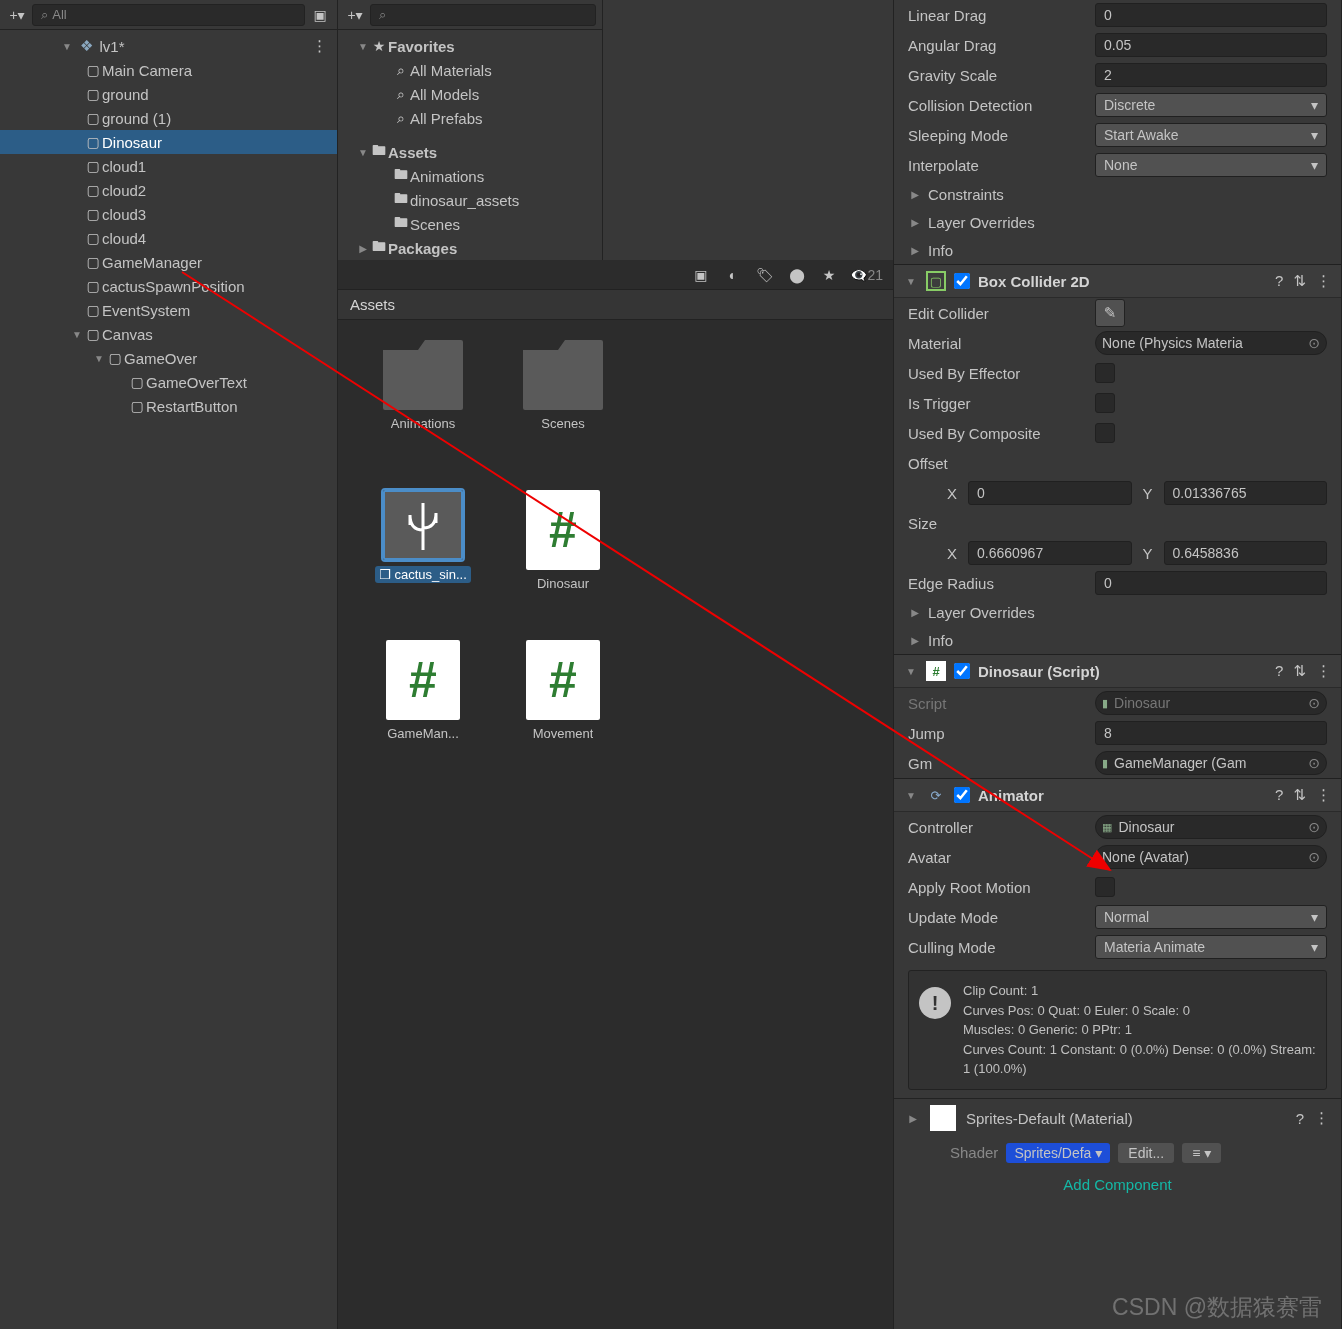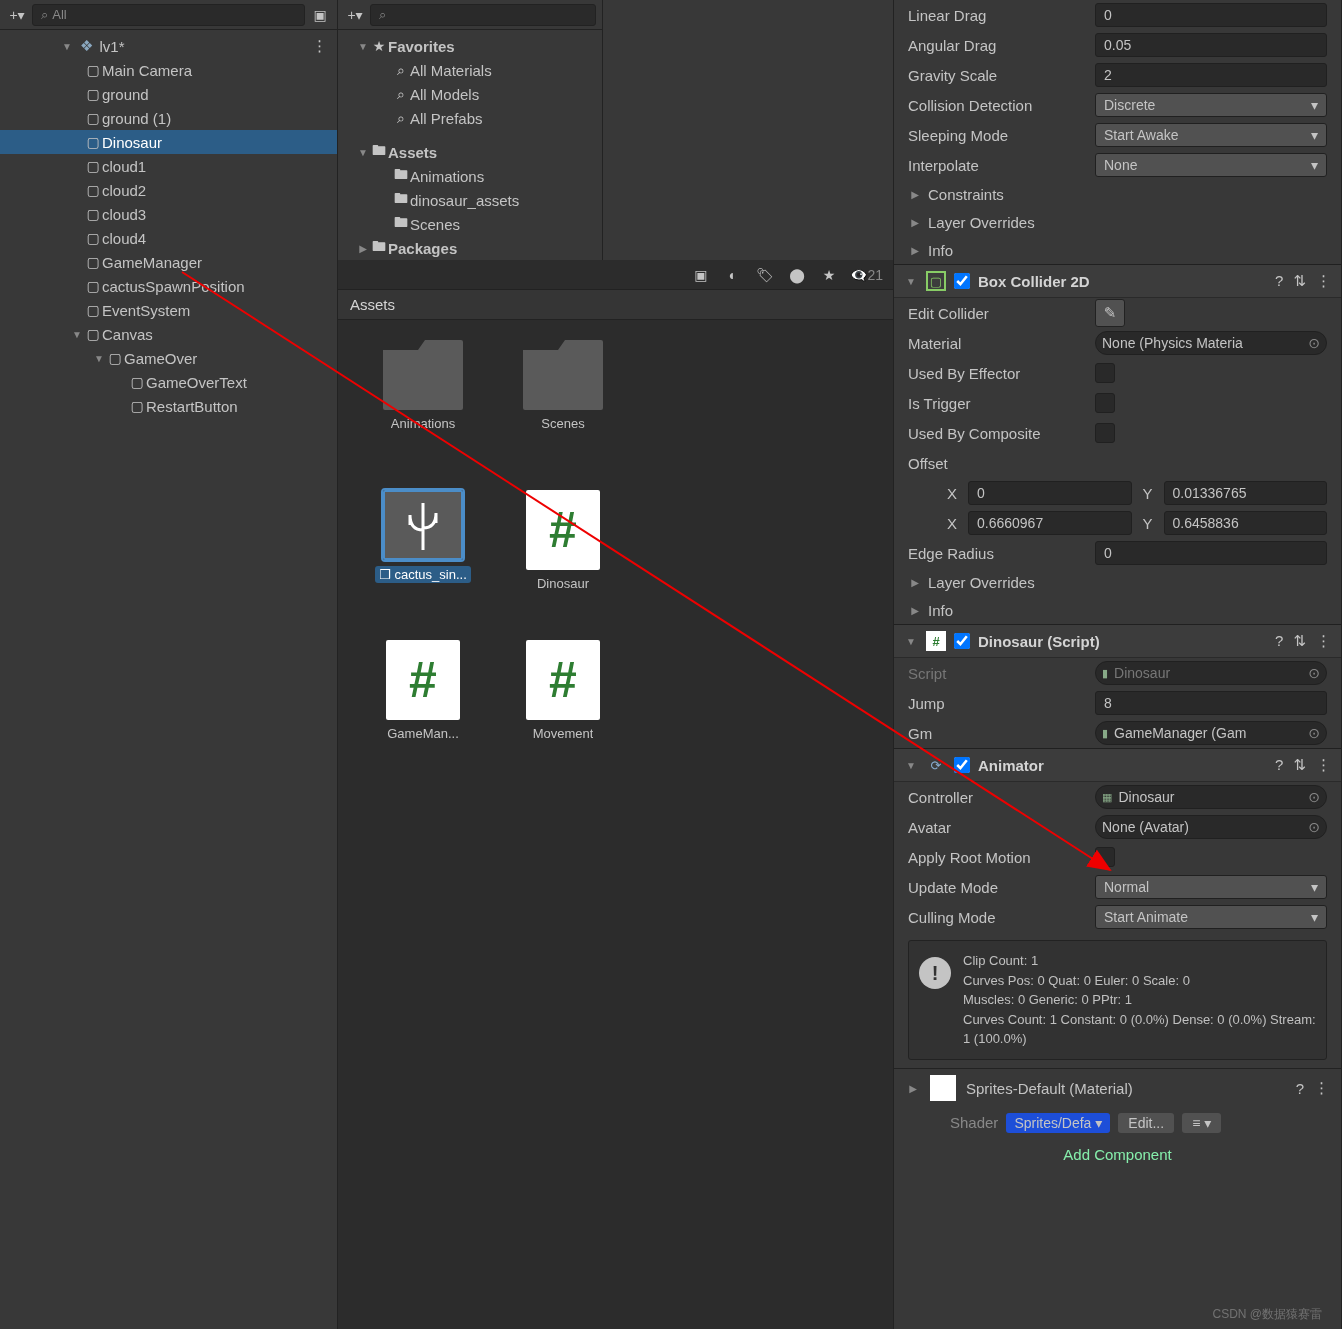--- a/index.html
+++ b/index.html
@@ -48,29 +48,29 @@
   .mat-header{display:flex;align-items:center;height:40px;padding:0 12px;border-top:1px solid #222;gap:10px;}
   .mat-swatch{width:26px;height:26px;background:#fff;}
   .shader-row{display:flex;align-items:center;height:30px;padding:0 12px 0 56px;gap:8px;color:#888;}
   .shader-sel{background:#1d4ed8;padding:2px 8px;border-radius:3px;color:#c4c4c4;font-size:14px;}
   .edit-btn{background:#515151;padding:2px 10px;border-radius:3px;color:#c4c4c4;font-size:14px;}
   .obj-field{flex:1;height:24px;background:#292929;border:1px solid #202020;border-radius:12px;display:flex;align-items:center;padding:0 6px;color:#c4c4c4;font-size:14px;gap:6px;}
   .obj-ico{font-size:11px;color:#8a8;}
   .obj-target{margin-left:auto;color:#888;}
   .disabled{color:#777;}
   svg.redarrow{position:absolute;pointer-events:none;top:0;left:0;}
-  .watermark{position:absolute;bottom:6px;right:20px;color:#aaa;font-size:12px;opacity:.5;}
+  .watermark{position:absolute;bottom:6px;right:20px;color:#aaa;font-size:23px;opacity:.5;}
   .hidden-count{color:#888;font-size:14px;}
   .kebab{color:#c4c4c4;}
   .collider-btn{width:30px;height:28px;background:#515151;border:1px solid #222;border-radius:3px;display:flex;align-items:center;justify-content:center;color:#c4c4c4;}
   .xy-row{display:flex;align-items:center;height:30px;padding:0 14px 0 50px;gap:8px;}
   .xy-label{width:16px;text-align:center;color:#c4c4c4;}
   .xy-field{flex:1;height:24px;background:#292929;border:1px solid #202020;border-radius:3px;color:#c4c4c4;padding:0 8px;display:flex;align-items:center;font-size:14px;}
   .cactus-svg{stroke:#fff;stroke-width:3;fill:none;}
-  .add-comp{text-align:center;color:#86efac;padding:8px 0;font-size:15px;}
+  .add-comp{text-align:center;color:#14b8a6;padding:8px 0;font-size:15px;}
 </style>
 </head>
 <body>
 
 <div class="layout">
 
   <div class="panel hierarchy">
     <div class="toolbar">
       <div class="tb-btn">+▾</div>
       <div class="search-field">
@@ -348,20 +348,23 @@
       </div>
     <div class="insp-row">
         <span class="insp-label">Offset</span>
       </div>
     <div class="xy-row">
         <span class="xy-label">X</span>
         <div class="xy-field">0</div>
         <span class="xy-label">Y</span>
         <div class="xy-field">0.01336765</div>
       </div>
+    <div class="insp-row">
+        <span class="insp-label">Size</span>
+      </div>
     <div class="xy-row">
         <span class="xy-label">X</span>
         <div class="xy-field">0.6660967</div>
         <span class="xy-label">Y</span>
         <div class="xy-field">0.6458836</div>
       </div>
     <div class="insp-row">
         <span class="insp-label">Edge Radius</span>
         <div class="insp-field">0</div>
       </div>
@@ -439,21 +442,21 @@
     <div class="insp-row">
         <span class="insp-label">Update Mode</span>
         <div class="insp-select">
           <span>Normal</span>
           <span>▾</span>
         </div>
       </div>
     <div class="insp-row">
         <span class="insp-label">Culling Mode</span>
         <div class="insp-select">
-          <span>Start Animate</span>
+          <span>Materia Animate</span>
           <span>▾</span>
         </div>
       </div>
     <div class="info-box">
       <div class="info-icon">!</div>
       <div style="white-space:pre-line">Clip Count: 1
 Curves Pos: 0 Quat: 0 Euler: 0 Scale: 0
 Muscles: 0 Generic: 0 PPtr: 1
 Curves Count: 1 Constant: 0 (0.0%) Dense: 0 (0.0%) Stream: 1 (100.0%)</div>
     </div>

